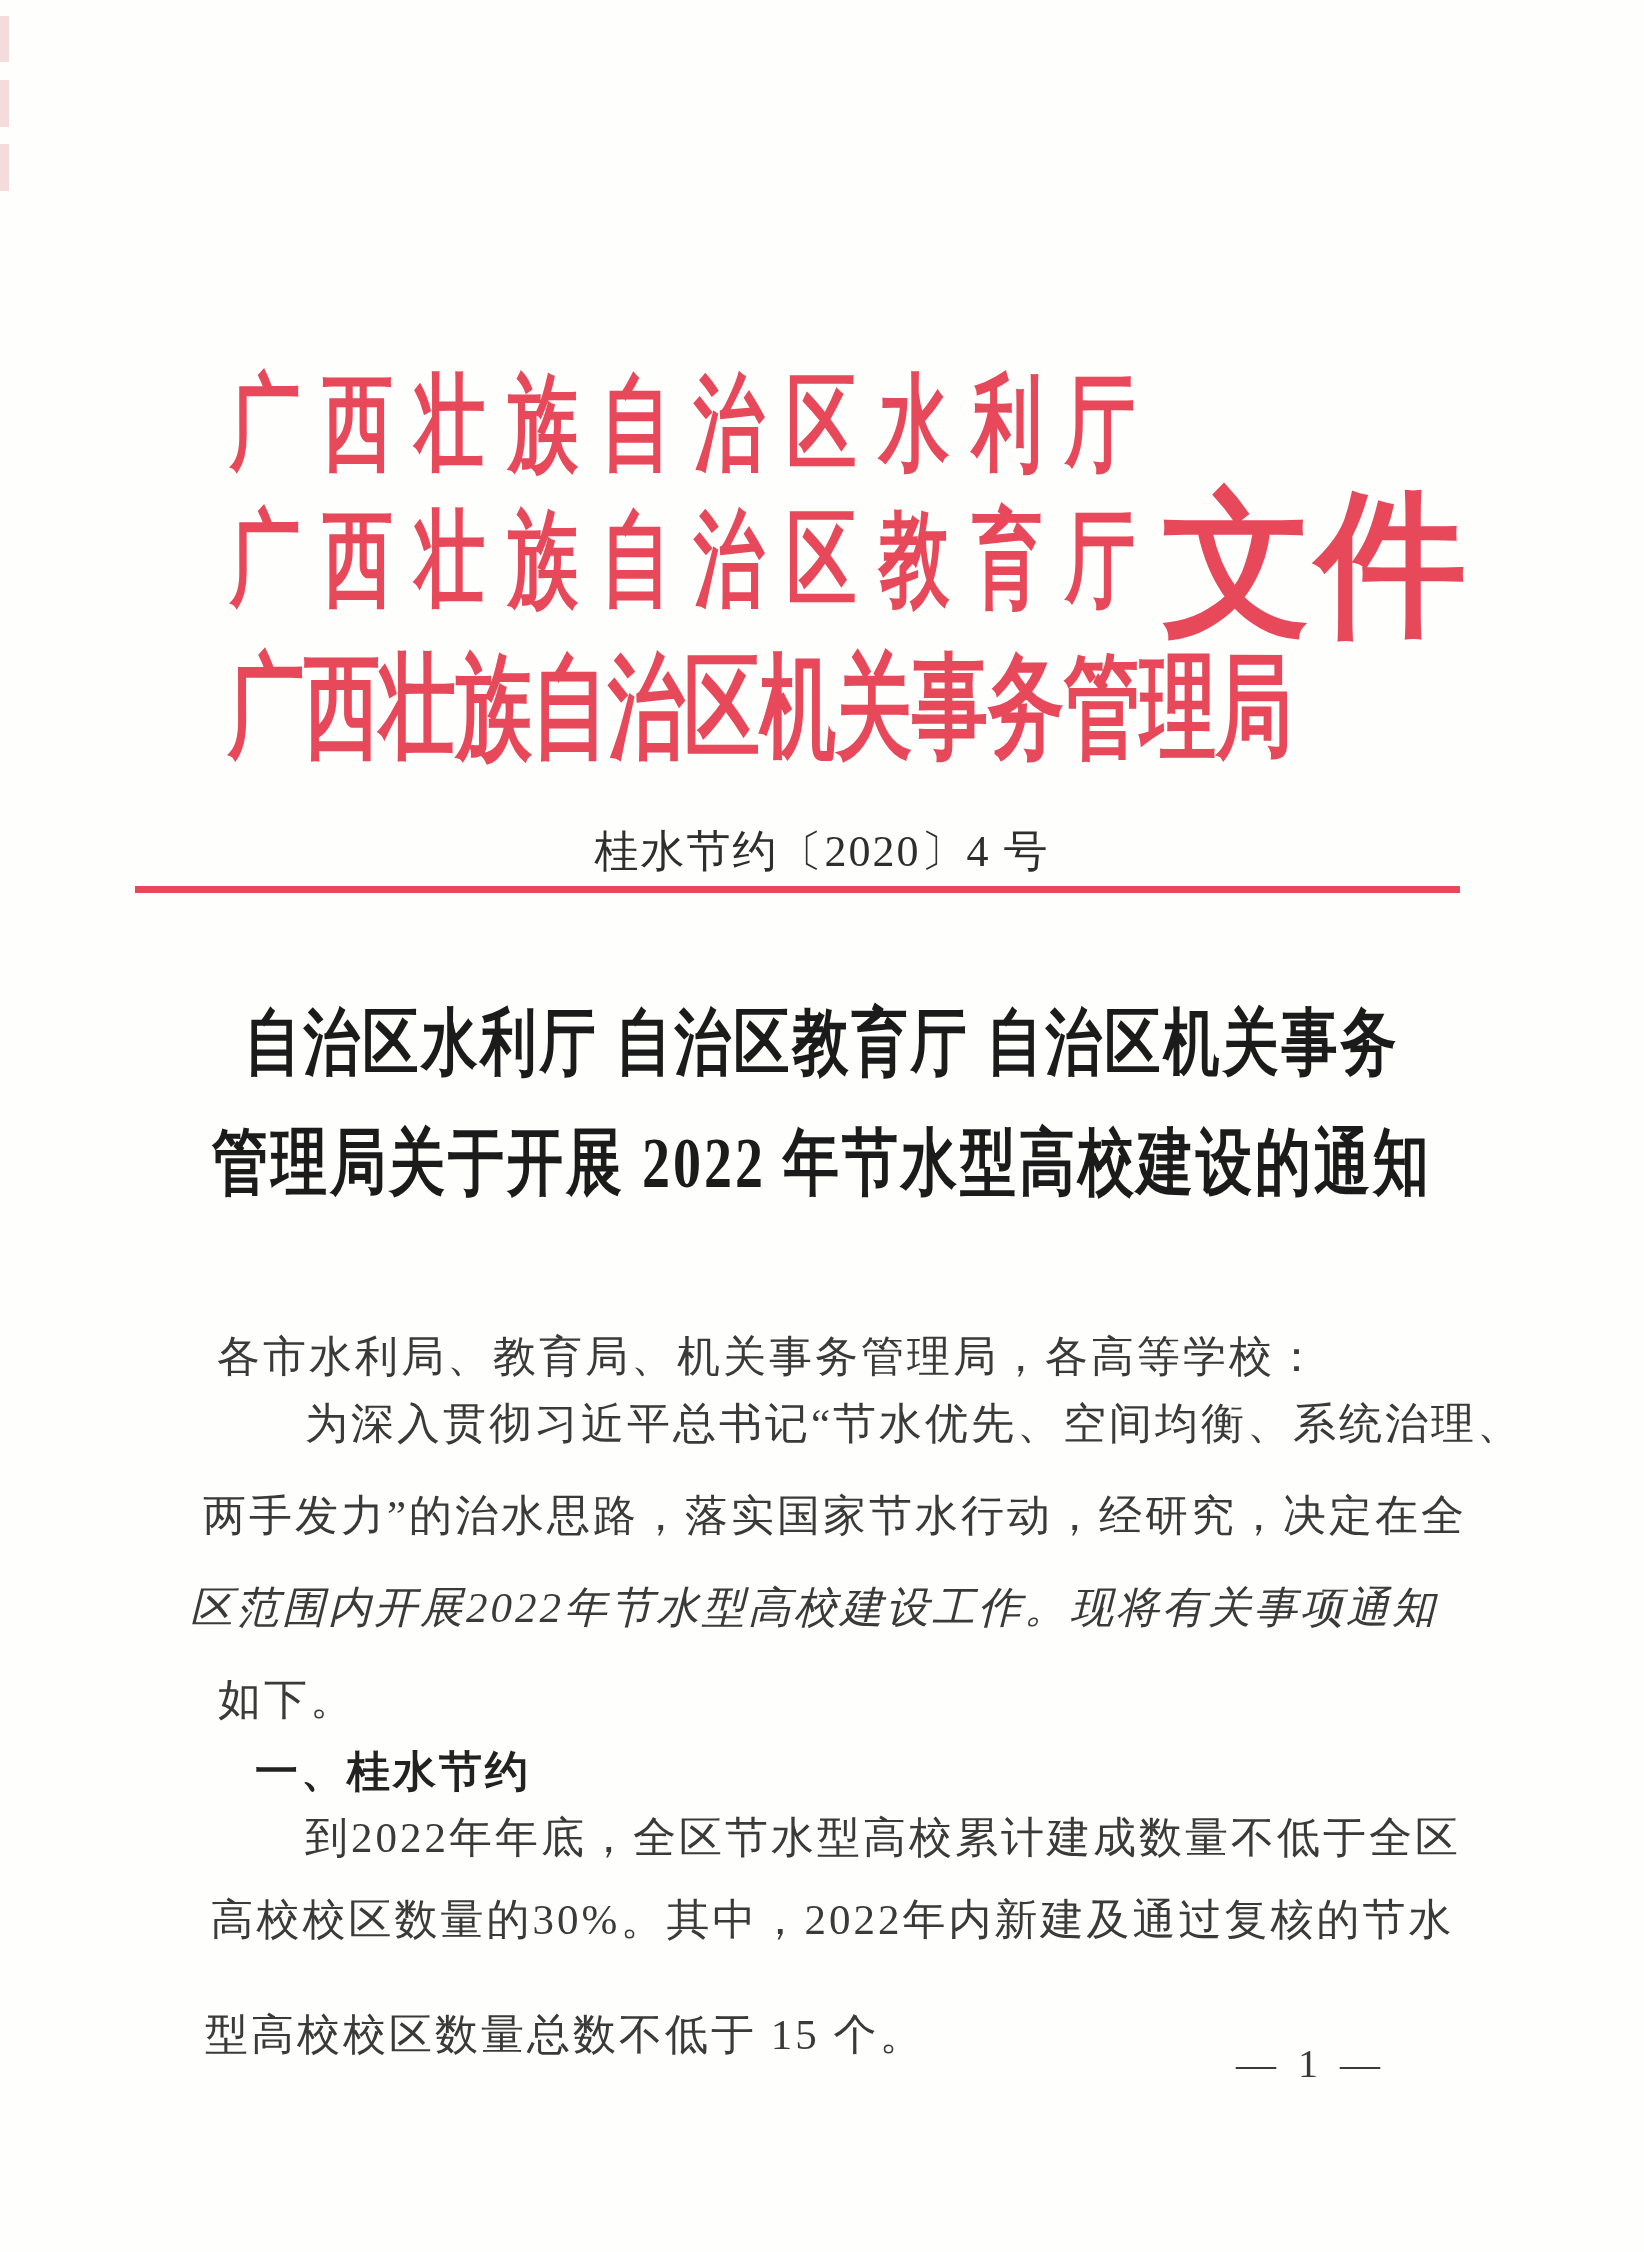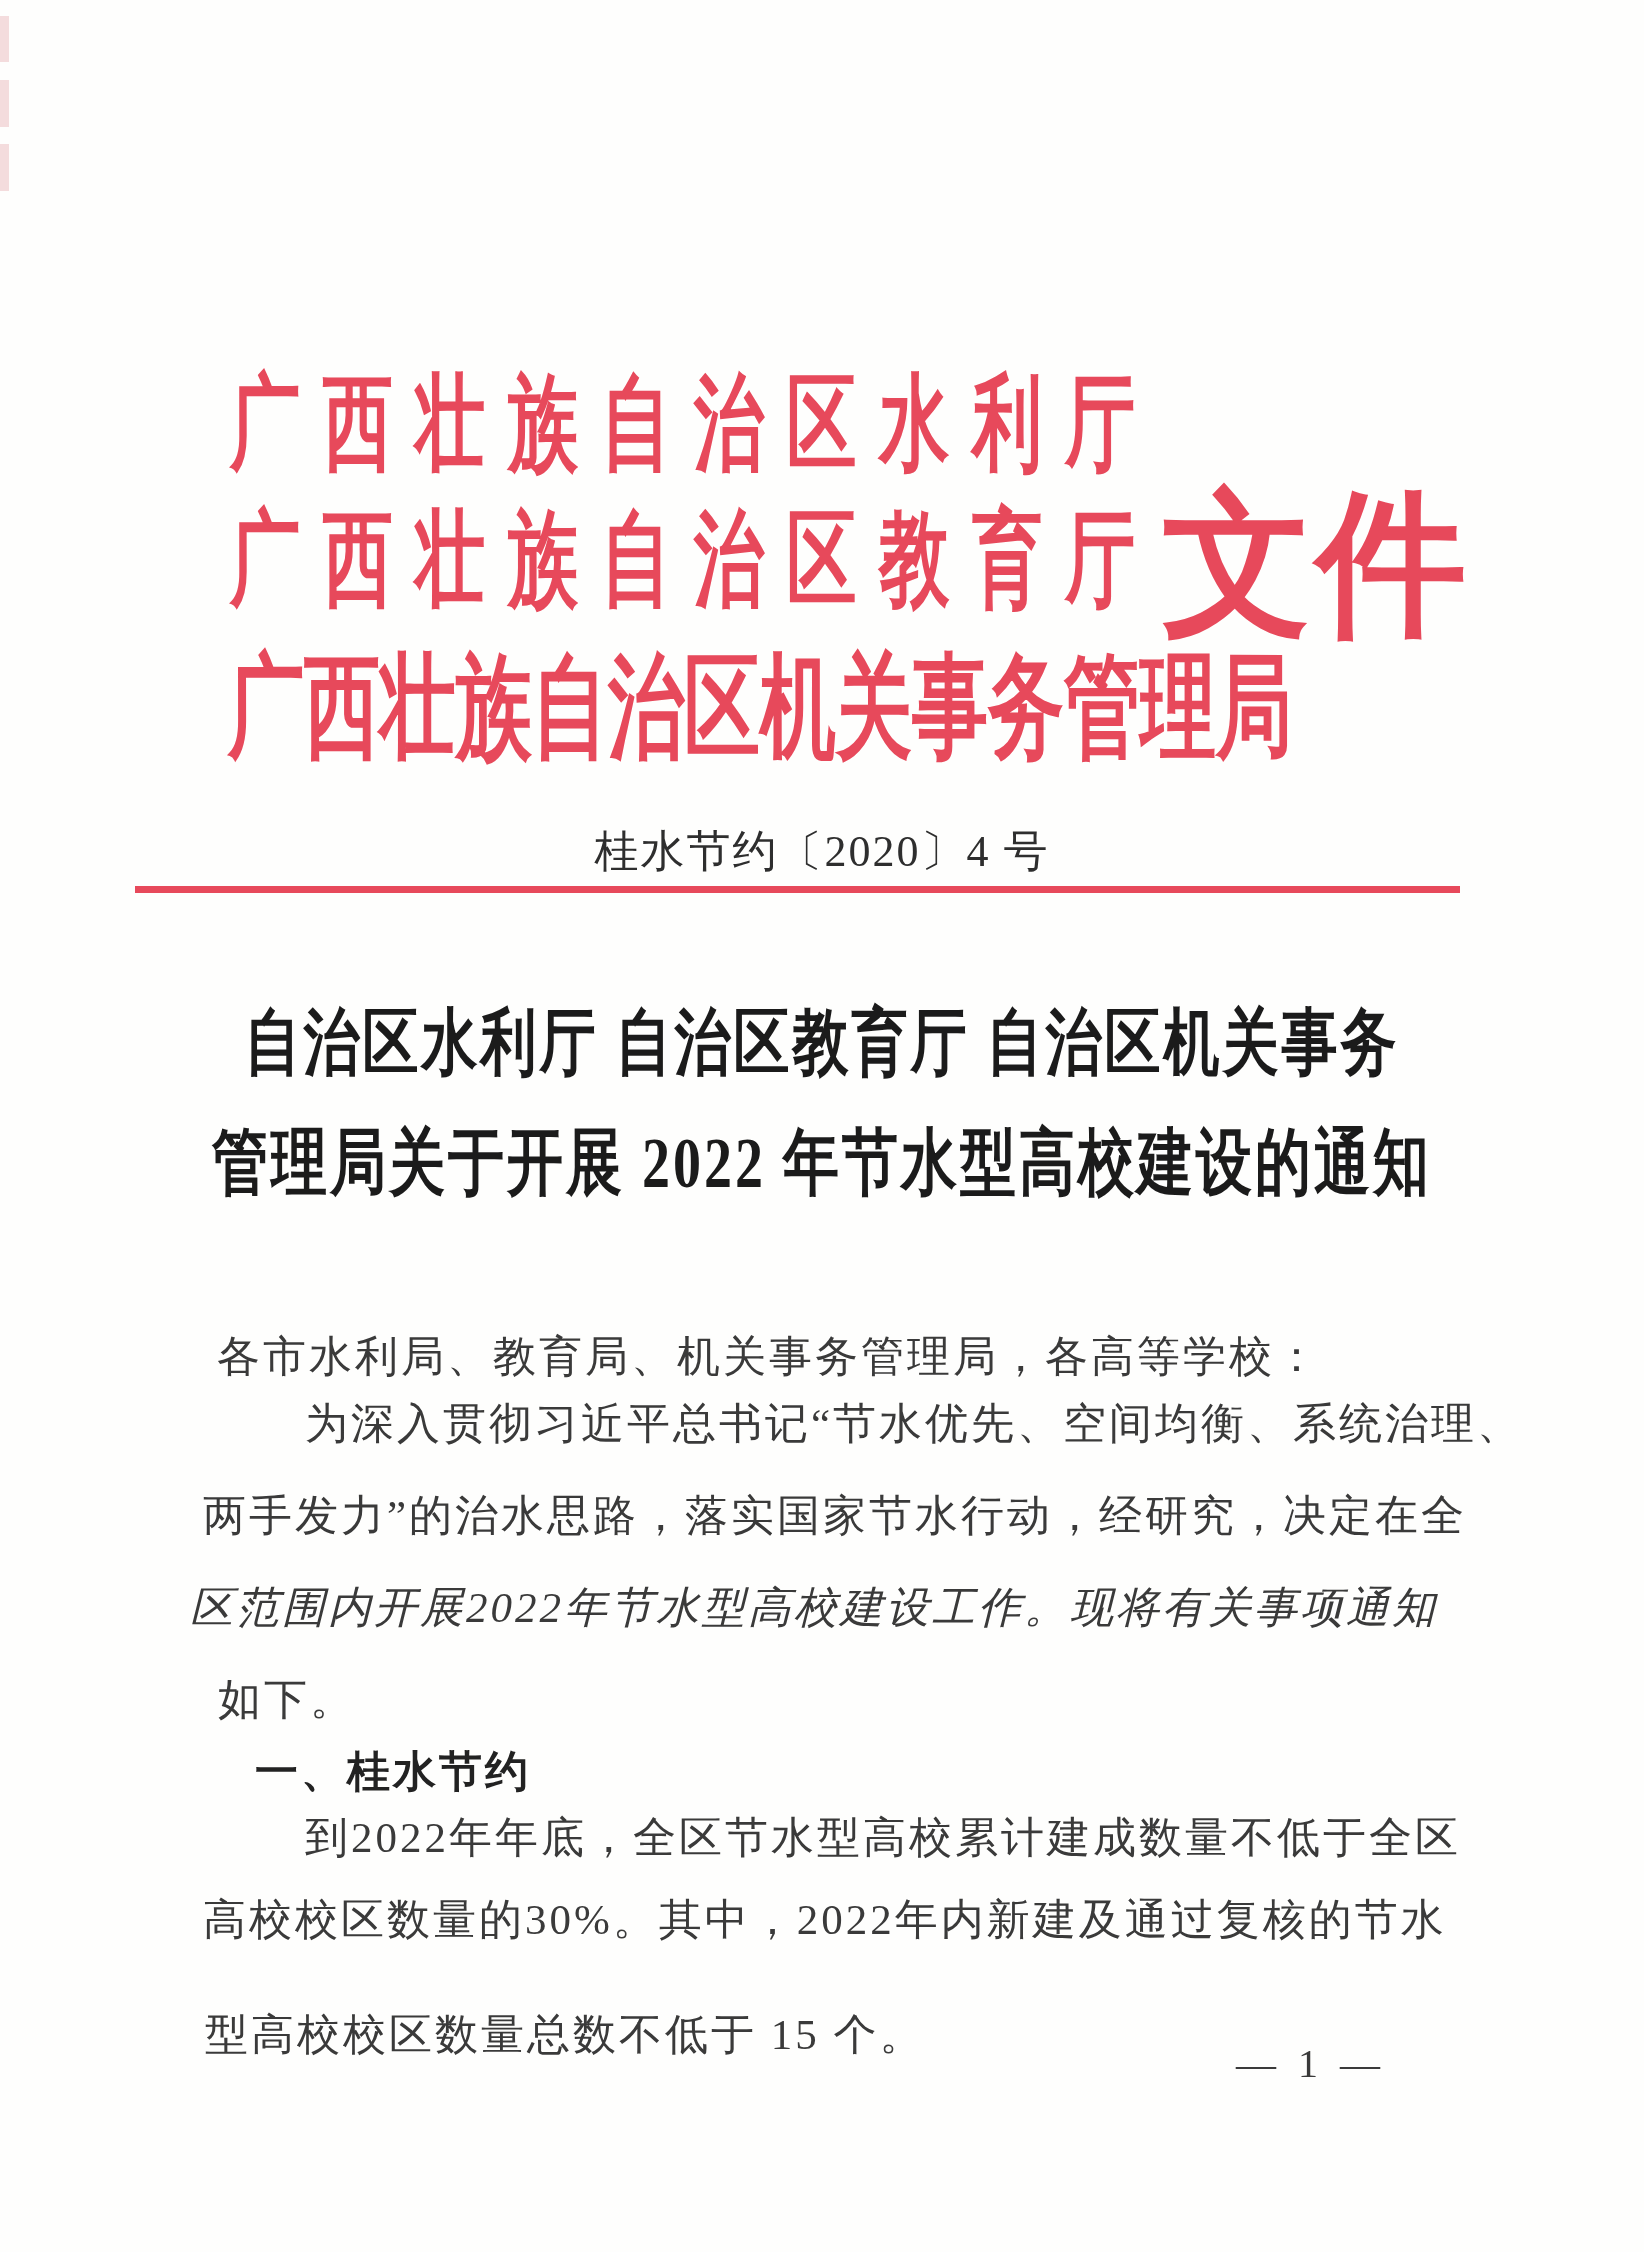--- a/index.html
+++ b/index.html
@@ -49,21 +49,21 @@
   .t2{top:1126px;}
 
   .bline{position:absolute;color:var(--ink);font-size:43px;letter-spacing:3px;white-space:pre;}
   .bl1{left:217px;top:1308px;margin-top:27px;}
   .bl2{left:305px;top:1402px;width:1157px;}
   .bl3{left:203px;top:1494px;width:1259px;}
   .bl4{left:190px;top:1586px;width:1259px;font-style:italic;}
   .bl5{left:205px;top:1678px;margin-left:13px;}
   .bl6{left:255px;top:1750px;font-weight:700;color:#222222;}
   .bl7{left:305px;top:1816px;width:1157px;}
-  .bl8{left:203px;top:1898px;width:1259px;}
+  .bl8{left:203px;top:1898px;width:1259px;text-align:center;}
   .bl9{left:205px;top:1966px;margin-top:47px;}
 
   .pagenum{
     position:absolute;left:1236px;top:2044px;font-size:40px;color:#3a3a3a;
     letter-spacing:6px;white-space:pre;
   }
 </style>
 </head>
 <body>
 

